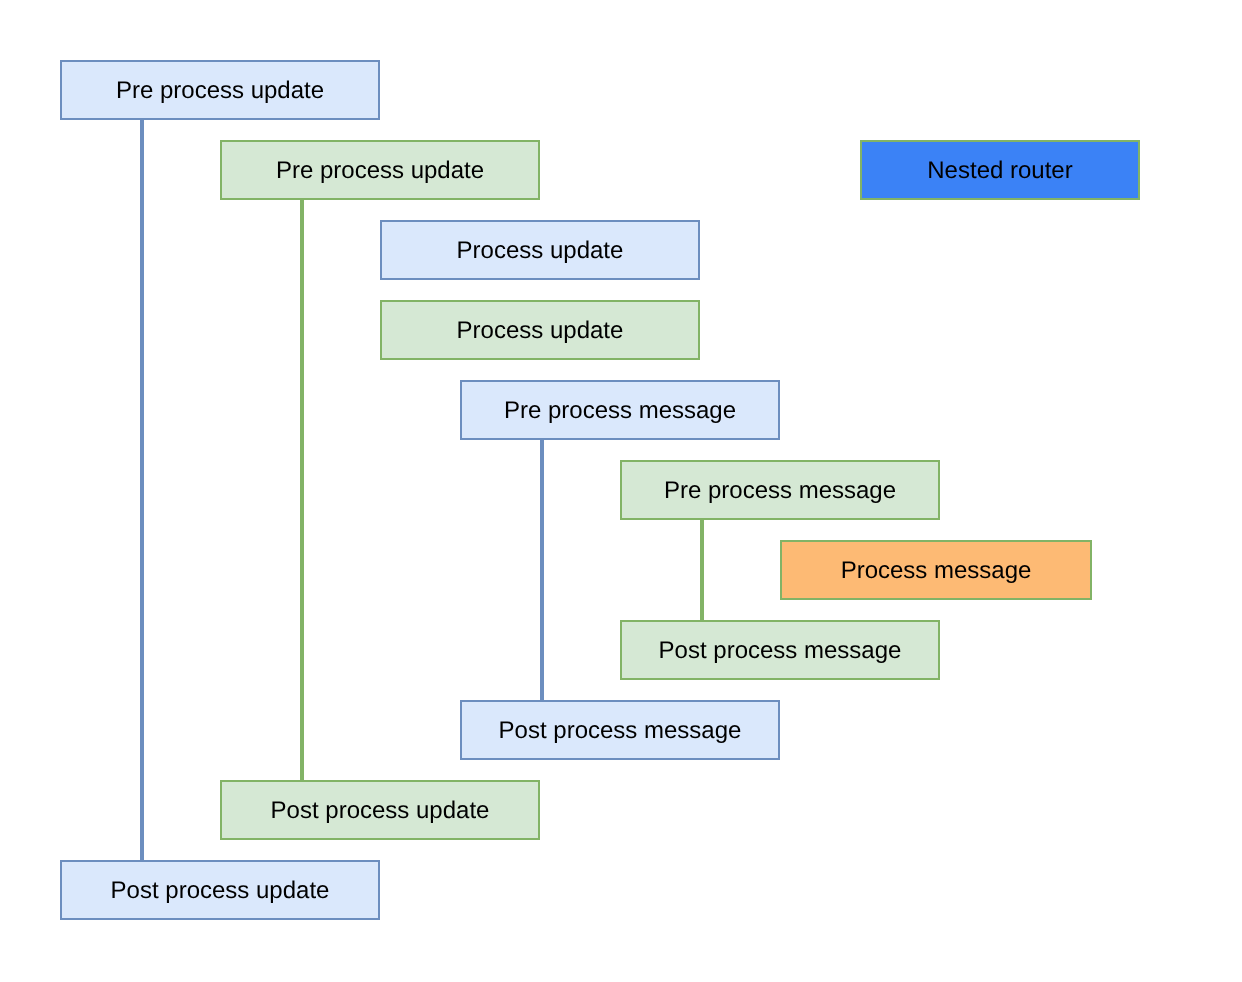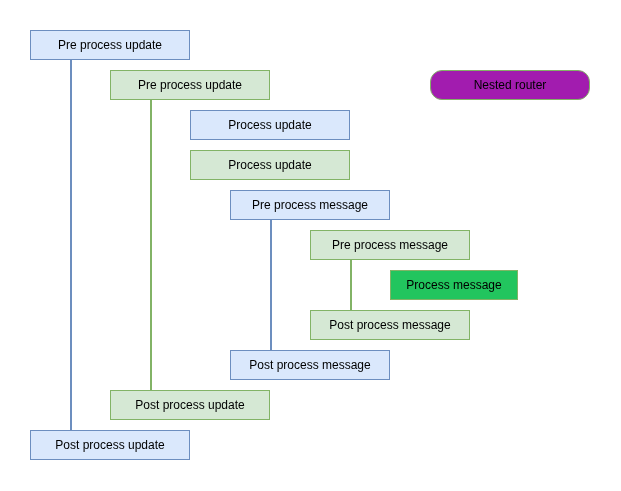--- a/index.html
+++ b/index.html
@@ -39,23 +39,23 @@
 </head>
 <body>
 
 <div class="canvas">
     <div class="node" style="left: 30px; top: 30px; width: 160px; height: 30px; background: rgb(218, 232, 252); border-color: rgb(108, 142, 191);">Pre process update</div>
     <div class="node" style="left: 110px; top: 70px; width: 160px; height: 30px; background: rgb(213, 232, 212); border-color: rgb(130, 179, 102);">Pre process update</div>
     <div class="node" style="left: 190px; top: 110px; width: 160px; height: 30px; background: rgb(218, 232, 252); border-color: rgb(108, 142, 191);">Process update</div>
     <div class="node" style="left: 190px; top: 150px; width: 160px; height: 30px; background: rgb(213, 232, 212); border-color: rgb(130, 179, 102);">Process update</div>
     <div class="node" style="left: 230px; top: 190px; width: 160px; height: 30px; background: rgb(218, 232, 252); border-color: rgb(108, 142, 191);">Pre process message</div>
     <div class="node" style="left: 310px; top: 230px; width: 160px; height: 30px; background: rgb(213, 232, 212); border-color: rgb(130, 179, 102);">Pre process message</div>
-    <div class="node" style="left: 390px; top: 270px; width: 128px; height: 30px; background: #22c55e; border-color: rgb(130, 179, 102);">Process message</div>
+    <div class="node" style="left: 390px; top: 270px; width: 156px; height: 30px; background: #fdba74; border-color: rgb(130, 179, 102);">Process message</div>
     <div class="node" style="left: 310px; top: 310px; width: 160px; height: 30px; background: rgb(213, 232, 212); border-color: rgb(130, 179, 102);">Post process message</div>
     <div class="node" style="left: 230px; top: 350px; width: 160px; height: 30px; background: rgb(218, 232, 252); border-color: rgb(108, 142, 191);">Post process message</div>
     <div class="node" style="left: 110px; top: 390px; width: 160px; height: 30px; background: rgb(213, 232, 212); border-color: rgb(130, 179, 102);">Post process update</div>
     <div class="node" style="left: 30px; top: 430px; width: 160px; height: 30px; background: rgb(218, 232, 252); border-color: rgb(108, 142, 191);">Post process update</div>
-    <div class="node" style="left: 430px; top: 70px; width: 160px; height: 30px; background: #a21caf; border-color: rgb(130, 179, 102); border-radius: 12px;">Nested router</div>
+    <div class="node" style="left: 430px; top: 70px; width: 140px; height: 30px; background: #3b82f6; border-color: rgb(130, 179, 102);">Nested router</div>
     <div class="connector" style="left: 70px; top: 60px; height: 370px; background: rgb(108, 142, 191);"></div>
     <div class="connector" style="left: 150px; top: 100px; height: 290px; background: rgb(130, 179, 102);"></div>
     <div class="connector" style="left: 270px; top: 220px; height: 130px; background: rgb(108, 142, 191);"></div>
     <div class="connector" style="left: 350px; top: 260px; height: 50px; background: rgb(130, 179, 102);"></div>
   </div>
 
 </body></html>

